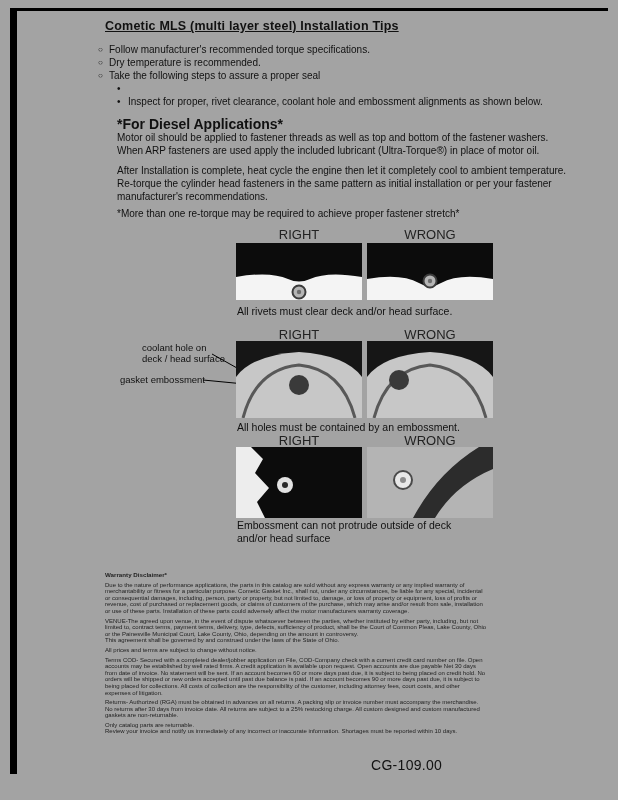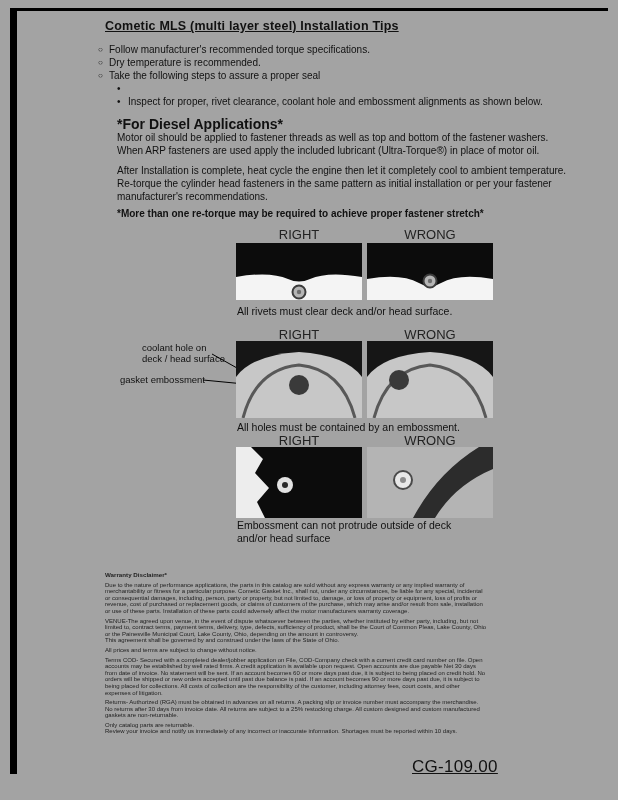--- a/index.html
+++ b/index.html
@@ -23,36 +23,36 @@
   .trow { display:flex; }
   .trow .mk { flex:0 0 11px; width:11px; }
   .mk-o { font-size:8px; line-height:13px; }
   .mk-f { font-size:10px; line-height:13px; }
   .trow.sub { padding-left:19px; }
 
   .diesel { position:absolute; left:117px; top:118px; width:460px; font-size:10px; line-height:13px; }
   .d-head { font-size:14px; font-weight:bold; margin-bottom:0; }
   .d-p1 { white-space:pre-line; margin-bottom:7px; }
   .d-p2 { width:452px; margin-bottom:4px; }
-  .d-note { margin-top:4px;font-weight:bold; }
+  .d-note { margin-top:4px; }
 
   .lbl { position:absolute; width:126px; text-align:center; font-size:13px; color:#222; }
   .fig { position:absolute; width:126px; }
   .fig svg { display:block; }
   .cap { position:absolute; font-size:10.5px; color:#111; }
   .cap.pre { white-space:pre-line; line-height:12.5px; }
 
   .ann { position:absolute; font-size:9.5px; line-height:11px; white-space:pre-line; color:#111; }
   .ann-lines { position:absolute; left:200px; top:345px; }
 
   .warranty { position:absolute; left:105px; top:572px; width:382px; font-size:6px; line-height:6.6px; color:#222; }
   .warranty .w-head { font-weight:bold; margin-bottom:3px; font-size:6.2px; }
   .warranty p { margin:0 0 3px 0; white-space:pre-line; }
 
-  .footer { position:absolute; left:412px; top:757px; font-size:17px; letter-spacing:0.3px; color:#111;text-decoration:underline; }
+  .footer { position:absolute; left:371px; top:757px; font-size:14px; letter-spacing:0.3px; color:#111; }
 </style>
 </head>
 <body>
 
 <div class="page">
 
   <div class="border-top"></div>
   <div class="border-left"></div>
 
   <h1 class="title">Cometic MLS (multi layer steel) Installation Tips</h1>

